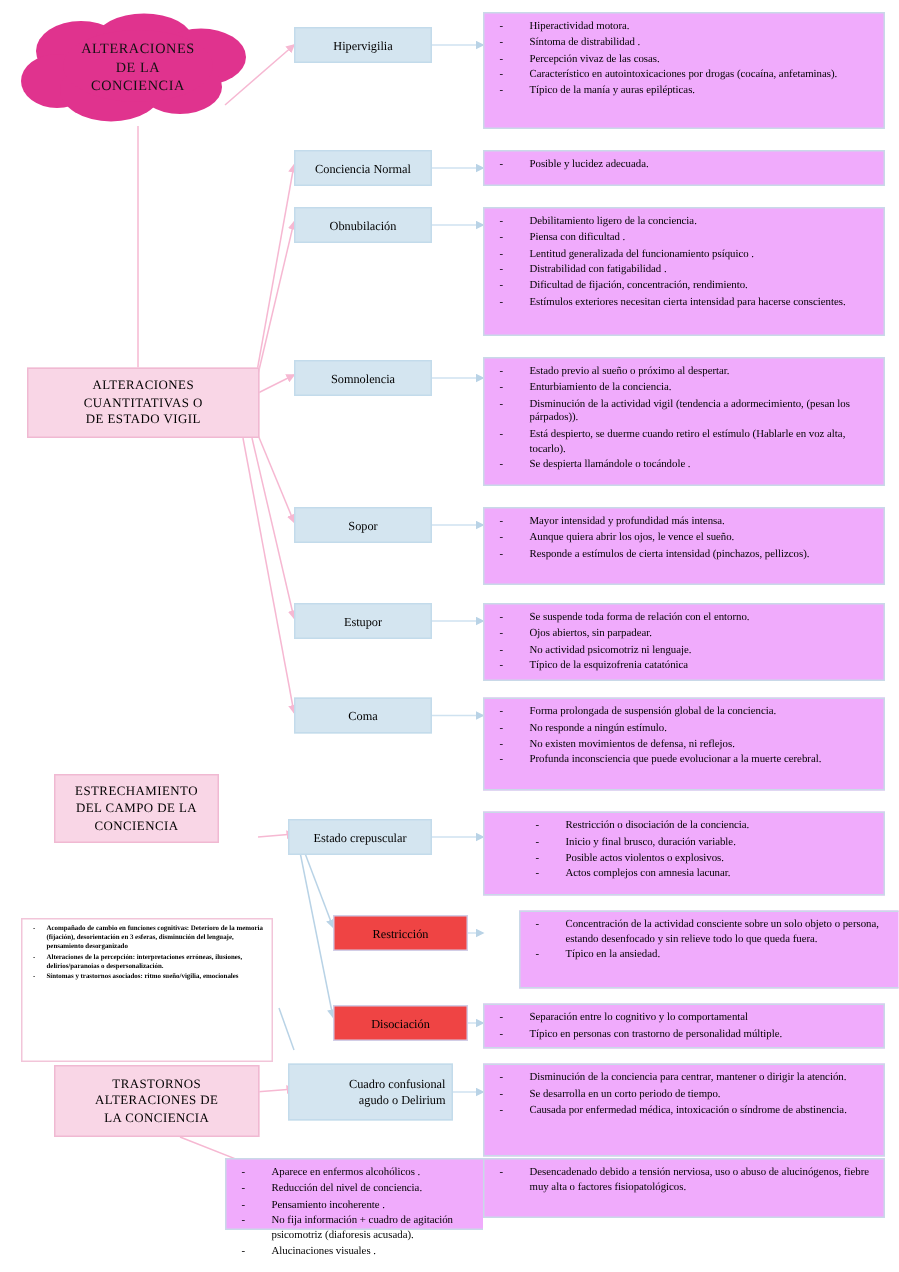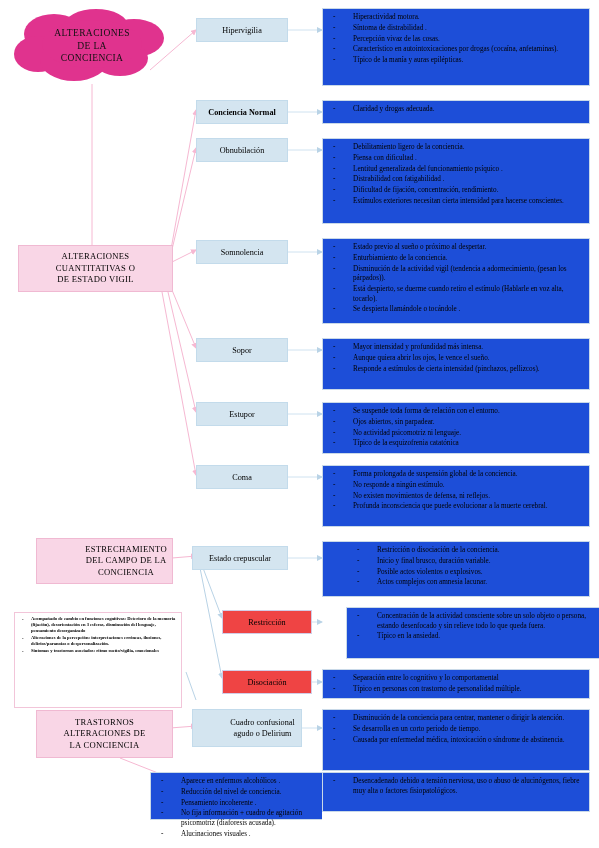--- a/index.html
+++ b/index.html
@@ -30,28 +30,28 @@
   .cat{
     background:#f9d6e6;border:1px solid #f0b9d2;
     display:flex;align-items:center;justify-content:center;text-align:center;
     font-size:8.6px;line-height:11.5px;letter-spacing:.3px;
     padding:3px 5px;
   }
 
   
   .topic{
     background:#d4e5f0;border:1px solid #c3dbeb;
-    display:flex;align-items:center;justify-content:center;text-align:center;
+    display:flex;align-items:center;justify-content:center;text-align:right;
     font-size:8.2px;line-height:11px;padding:2px 4px;
   }
   .topic.lav{background:#ef4444;border-color:#d2cde6;}
 
   
   .detail{
-    background:#1d4ed8;border:1px solid #c9d9e8;
+    background:#f0abfc;border:1px solid #c9d9e8;
     padding:4px 5px 4px 4px;
   }
   .detail ul{margin:0;padding:0;list-style:none;}
   .detail li{
     position:relative;padding-left:26px;
     font-size:7.2px;line-height:9.6px;margin:0 0 1.2px 0;
   }
   .detail li:before{
     content:"-";position:absolute;left:6px;top:0;font-size:7.2px;
   }
@@ -138,21 +138,21 @@
   </div>
 
   <div class="node cat" style="left:18px;top:245px;width:155px;height:47px;">
     <div>
       <div>ALTERACIONES</div>
       <div>CUANTITATIVAS O</div>
       <div>DE ESTADO VIGIL</div>
     </div>
   </div>
 
-  <div class="node cat" style="left:36px;top:538px;width:137px;height:46px;justify-content:flex-end;">
+  <div class="node cat" style="left:36px;top:516px;width:110px;height:46px;">
     <div>
       <div>ESTRECHAMIENTO</div>
       <div>DEL CAMPO DE LA</div>
       <div>CONCIENCIA</div>
     </div>
   </div>
 
   <div class="node cat" style="left:36px;top:710px;width:137px;height:48px;">
     <div>
       <div>TRASTORNOS</div>
@@ -165,21 +165,21 @@
     <ul>
       <li>Acompañado de cambio en funciones cognitivas: Deterioro de la memoria (fijación), desorientación en 3 esferas, disminución del lenguaje, pensamiento desorganizado</li>
       <li>Alteraciones de la percepción: interpretaciones erróneas, ilusiones, delirios/paranoias o despersonalización.</li>
       <li>Síntomas y trastornos asociados: ritmo sueño/vigilia, emocionales</li>
     </ul>
   </div>
 
   <div class="node topic" style="left:196px;top:18px;width:92px;height:24px;">
     <span>Hipervigilia</span>
   </div>
-  <div class="node topic" style="left:196px;top:100px;width:92px;height:24px;font-weight:bold;">
+  <div class="node topic" style="left:196px;top:100px;width:92px;height:24px;">
     <span>Conciencia Normal</span>
   </div>
   <div class="node topic" style="left:196px;top:138px;width:92px;height:24px;">
     <span>Obnubilación</span>
   </div>
   <div class="node topic" style="left:196px;top:240px;width:92px;height:24px;">
     <span>Somnolencia</span>
   </div>
   <div class="node topic" style="left:196px;top:338px;width:92px;height:24px;">
     <span>Sopor</span>
@@ -211,21 +211,21 @@
       <li>Hiperactividad motora.</li>
       <li>Síntoma de distrabilidad .</li>
       <li>Percepción vivaz de las cosas.</li>
       <li>Característico en autointoxicaciones por drogas (cocaína, anfetaminas).</li>
       <li>Típico de la manía y auras epilépticas.</li>
     </ul>
   </div>
 
   <div class="node detail" style="left:322px;top:100px;width:268px;height:24px;">
     <ul>
-      <li>Claridad y drogas adecuada.</li>
+      <li>Posible y lucidez adecuada.</li>
     </ul>
   </div>
 
   <div class="node detail" style="left:322px;top:138px;width:268px;height:86px;">
     <ul>
       <li>Debilitamiento ligero de la conciencia.</li>
       <li>Piensa con dificultad .</li>
       <li>Lentitud generalizada del funcionamiento psíquico .</li>
       <li>Distrabilidad con fatigabilidad .</li>
       <li>Dificultad de fijación, concentración, rendimiento.</li>

